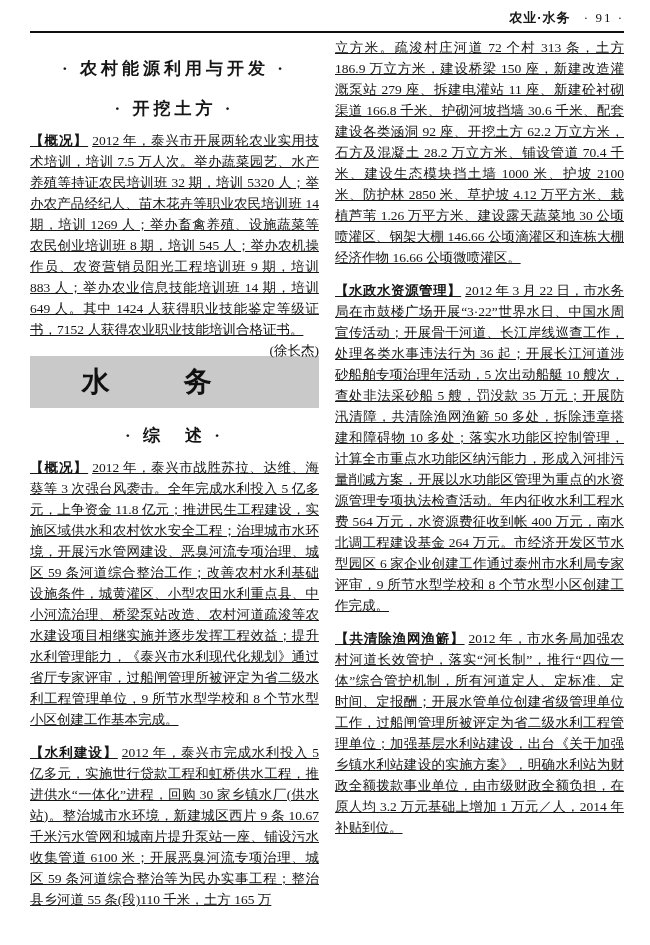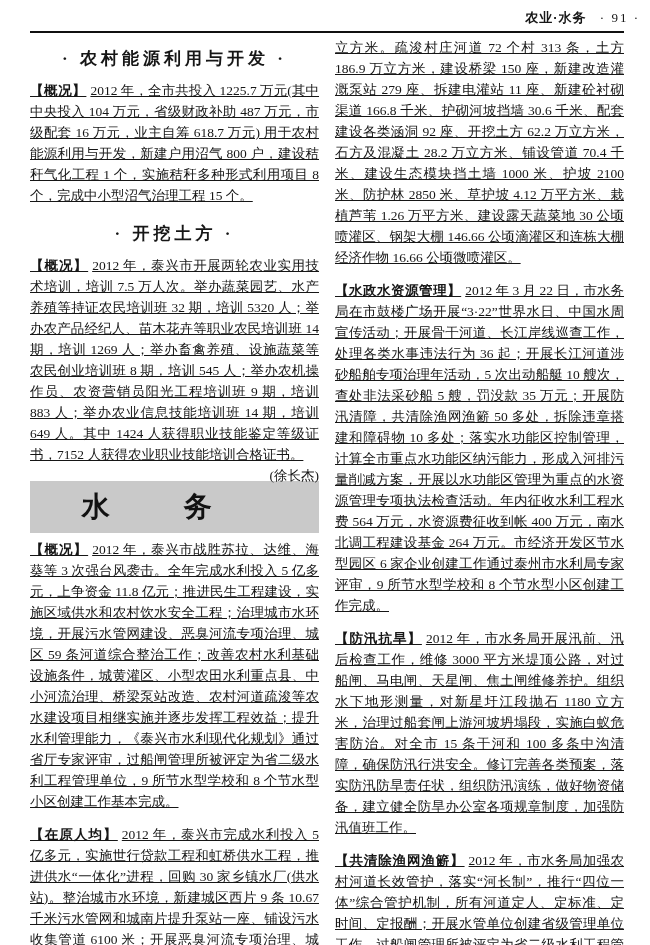--- a/index.html
+++ b/index.html
@@ -8,21 +8,21 @@
     width:650px;height:945px;
     margin:0 auto;
     background:#ffffff;
     overflow:hidden;
     box-sizing:border-box;
     font-family:"Liberation Serif","DejaVu Serif",serif;
     color:#161616;
   }
   
   .page-header{
-    padding:10px 10px 0 30px;
+    padding:10px 26px 0 30px;
     text-align:right;
     font-size:13px;
     line-height:16px;
     white-space:nowrap;
   }
   .header-title{
     font-family:"Liberation Sans","DejaVu Sans",sans-serif;
     font-weight:700;
     letter-spacing:1px;
   }
@@ -52,21 +52,21 @@
   
   .section-title{
     margin:16px 0 9px 0;
     text-align:center;
     font-size:17px;
     font-weight:600;
     letter-spacing:4px;
     line-height:24px;
     white-space:nowrap;
   }
-  .section-title.first{margin-top:10px;text-align:center;}
+  .section-title.first{margin-top:20px;text-align:center;}
   
   .entry{
     margin:0 0 12px 0;
     text-decoration:underline;
   }
   .entry-label{
     font-family:"Liberation Sans","DejaVu Sans",sans-serif;
     font-weight:700;
     letter-spacing:0.5px;
     padding-right:4px;
@@ -97,57 +97,52 @@
     <span class="header-page">· 91 ·</span>
   </header>
   <div class="header-rule"></div>
 
   <main class="columns">
 
     <section class="col">
 
       <h2 class="section-title first">· 农村能源利用与开发 ·</h2>
 
-      <p class="entry">
-        <span class="entry-label">【概况】</span><span class="entry-text">2012 年，全市共投入 1225.7 万元(其中中央投入 104 万元，省级财政补助 487 万元，市级配套 16 万元，业主自筹 618.7 万元) 用于农村能源利用与开发，新建户用沼气 800 户，建设秸秆气化工程 1 个，实施秸秆多种形式利用项目 8 个，完成中小型沼气治理工程 15 个。</span>
-      </p>
 
       <h2 class="section-title">· 开挖土方 ·</h2>
 
       <p class="entry">
         <span class="entry-label">【概况】</span><span class="entry-text">2012 年，泰兴市开展两轮农业实用技术培训，培训 7.5 万人次。举办蔬菜园艺、水产养殖等持证农民培训班 32 期，培训 5320 人；举办农产品经纪人、苗木花卉等职业农民培训班 14 期，培训 1269 人；举办畜禽养殖、设施蔬菜等农民创业培训班 8 期，培训 545 人；举办农机操作员、农资营销员阳光工程培训班 9 期，培训 883 人；举办农业信息技能培训班 14 期，培训 649 人。其中 1424 人获得职业技能鉴定等级证书，7152 人获得农业职业技能培训合格证书。</span>
         <span class="attribution">(徐长杰)</span>
       </p>
 
       <div class="banner">水　　务</div>
 
+      <h2 class="section-title">· 综　述 ·</h2>
 
       <p class="entry">
         <span class="entry-label">【概况】</span><span class="entry-text">2012 年，泰兴市战胜苏拉、达维、海葵等 3 次强台风袭击。全年完成水利投入 5 亿多元，上争资金 11.8 亿元；推进民生工程建设，实施区域供水和农村饮水安全工程；治理城市水环境，开展污水管网建设、恶臭河流专项治理、城区 59 条河道综合整治工作；改善农村水利基础设施条件，城黄灌区、小型农田水利重点县、中小河流治理、桥梁泵站改造、农村河道疏浚等农水建设项目相继实施并逐步发挥工程效益；提升水利管理能力，《泰兴市水利现代化规划》通过省厅专家评审，过船闸管理所被评定为省二级水利工程管理单位，9 所节水型学校和 8 个节水型小区创建工作基本完成。</span>
       </p>
 
       <p class="entry">
-        <span class="entry-label">【在原人均】</span><span class="entry-text">2012 年，泰兴市完成水利投入 5 亿多元，实施世行贷款工程和虹桥供水工程，推进供水“一体化”进程，回购 30 家乡镇水厂(供水站)。整治城市水环境，新建城区西片 9 条 10.67 千米污水管网和城南片提升泵站一座、铺设污水收集管道 6100 米；开展恶臭河流专项治理、城区 59 条河道综合整治等为民办实事工程；整治县乡河道 55 条(段)110 千米，土方 165 万</span>
+        <span class="entry-label">【水利建设】</span><span class="entry-text">2012 年，泰兴市完成水利投入 5 亿多元，实施世行贷款工程和虹桥供水工程，推进供水“一体化”进程，回购 30 家乡镇水厂(供水站)。整治城市水环境，新建城区西片 9 条 10.67 千米污水管网和城南片提升泵站一座、铺设污水收集管道 6100 米；开展恶臭河流专项治理、城区 59 条河道综合整治等为民办实事工程；整治县乡河道 55 条(段)110 千米，土方 165 万</span>
       </p>
 
     </section>
 
     <section class="col">
 
       <p class="entry">
         <span class="entry-text">立方米。疏浚村庄河道 72 个村 313 条，土方 186.9 万立方米，建设桥梁 150 座，新建改造灌溉泵站 279 座、拆建电灌站 11 座、新建砼衬砌渠道 166.8 千米、护砌河坡挡墙 30.6 千米、配套建设各类涵洞 92 座、开挖土方 62.2 万立方米，石方及混凝土 28.2 万立方米、铺设管道 70.4 千米、建设生态模块挡土墙 1000 米、护坡 2100 米、防护林 2850 米、草护坡 4.12 万平方米、栽植芦苇 1.26 万平方米、建设露天蔬菜地 30 公顷喷灌区、钢架大棚 146.66 公顷滴灌区和连栋大棚经济作物 16.66 公顷微喷灌区。</span>
       </p>
 
       <p class="entry">
         <span class="entry-label">【水政水资源管理】</span><span class="entry-text">2012 年 3 月 22 日，市水务局在市鼓楼广场开展“3·22”世界水日、中国水周宣传活动；开展骨干河道、长江岸线巡查工作，处理各类水事违法行为 36 起；开展长江河道涉砂船舶专项治理年活动，5 次出动船艇 10 艘次，查处非法采砂船 5 艘，罚没款 35 万元；开展防汛清障，共清除渔网渔簖 50 多处，拆除违章搭建和障碍物 10 多处；落实水功能区控制管理，计算全市重点水功能区纳污能力，形成入河排污量削减方案，开展以水功能区管理为重点的水资源管理专项执法检查活动。年内征收水利工程水费 564 万元，水资源费征收到帐 400 万元，南水北调工程建设基金 264 万元。市经济开发区节水型园区 6 家企业创建工作通过泰州市水利局专家评审，9 所节水型学校和 8 个节水型小区创建工作完成。</span>
       </p>
 
-      <p class="entry">
-        <span class="entry-label">【防汛抗旱】</span><span class="entry-text">2012 年，市水务局开展汛前、汛后检查工作，维修 3000 平方米堤顶公路，对过船闸、马电闸、天星闸、焦土闸维修养护。组织水下地形测量，对新星圩江段抛石 1180 立方米，治理过船套闸上游河坡坍塌段，实施白蚁危害防治。对全市 15 条干河和 100 多条中沟清障，确保防汛行洪安全。修订完善各类预案，落实防汛防旱责任状，组织防汛演练，做好物资储备，建立健全防旱办公室各项规章制度，加强防汛值班工作。</span>
-      </p>
 
       <p class="entry">
         <span class="entry-label">【共清除渔网渔簖】</span><span class="entry-text">2012 年，市水务局加强农村河道长效管护，落实“河长制”，推行“四位一体”综合管护机制，所有河道定人、定标准、定时间、定报酬；开展水管单位创建省级管理单位工作，过船闸管理所被评定为省二级水利工程管理单位；加强基层水利站建设，出台《关于加强乡镇水利站建设的实施方案》，明确水利站为财政全额拨款事业单位，由市级财政全额负担，在原人均 3.2 万元基础上增加 1 万元／人，2014 年补贴到位。</span>
       </p>
 
     </section>
 
   </main>
 </div>
 

